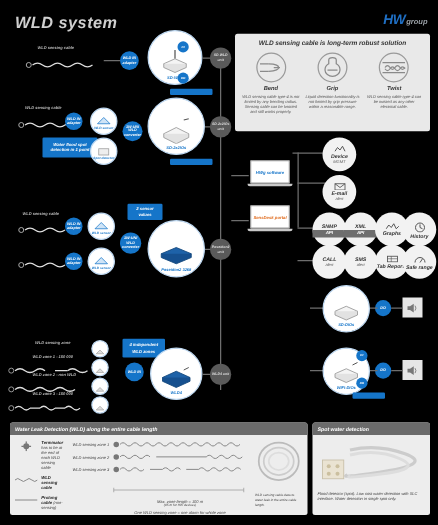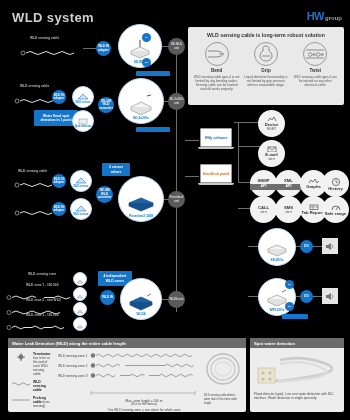--- a/index.html
+++ b/index.html
@@ -2,21 +2,21 @@
 <html><head>
 <meta charset="utf-8">
 <style>
   * { box-sizing: border-box; margin: 0; padding: 0; }
   html, body {
     width: 350px; height: 420px;
     background: #000;
     font-family: "Liberation Sans", sans-serif;
     overflow: hidden;
   }
-  #root { position: relative; width: 350px; height: 336px; background: #000; }
+  #root { position: relative; width: 350px; height: 336px; background: #000; font-style: italic; }
 
   
   .title {
     position: absolute; left: 12px; top: 10px;
     color: #cfcfcf; font-size: 13px; font-weight: bold; letter-spacing: .4px;
   }
   .logo {
     position: absolute; right: 8px; top: 10px;
     display: flex; align-items: flex-end; gap: 1px;
   }

